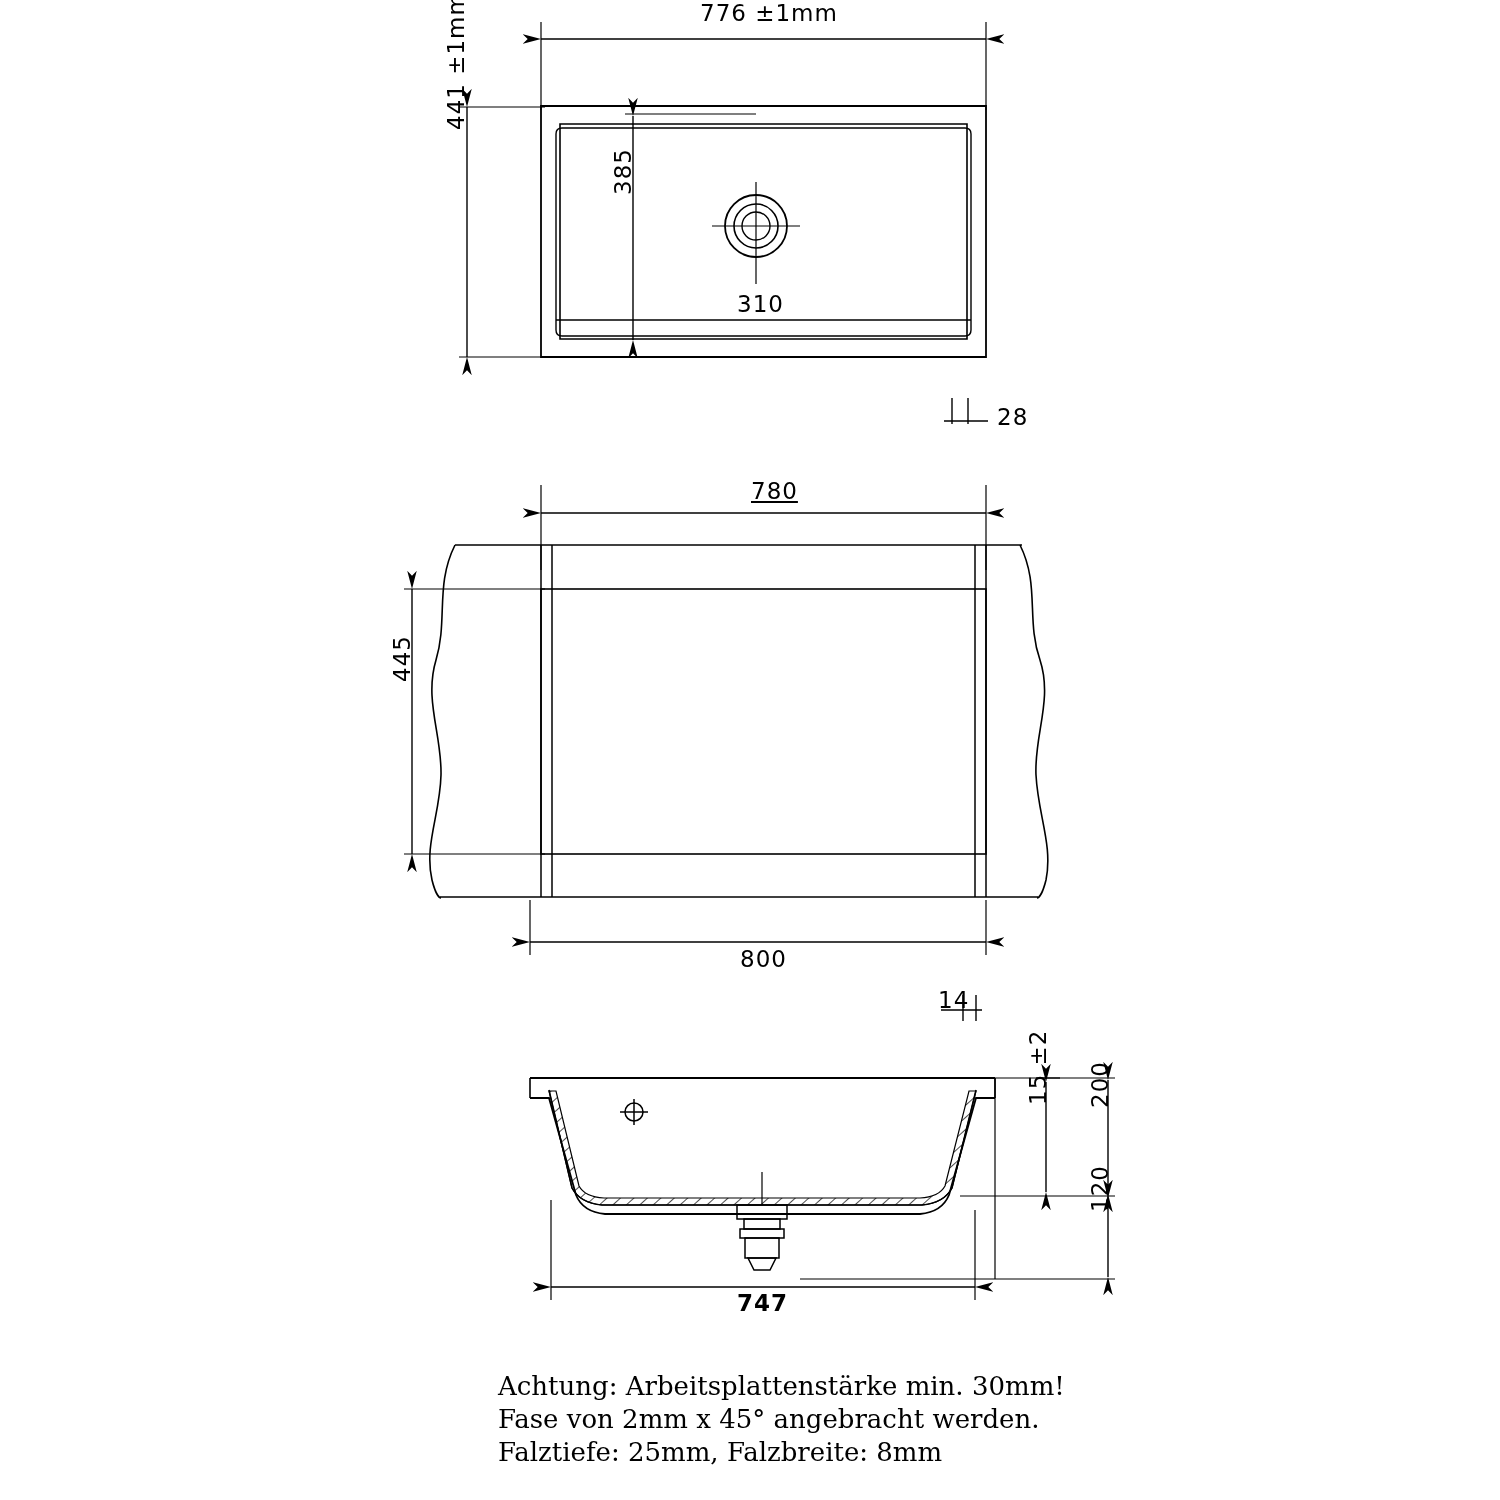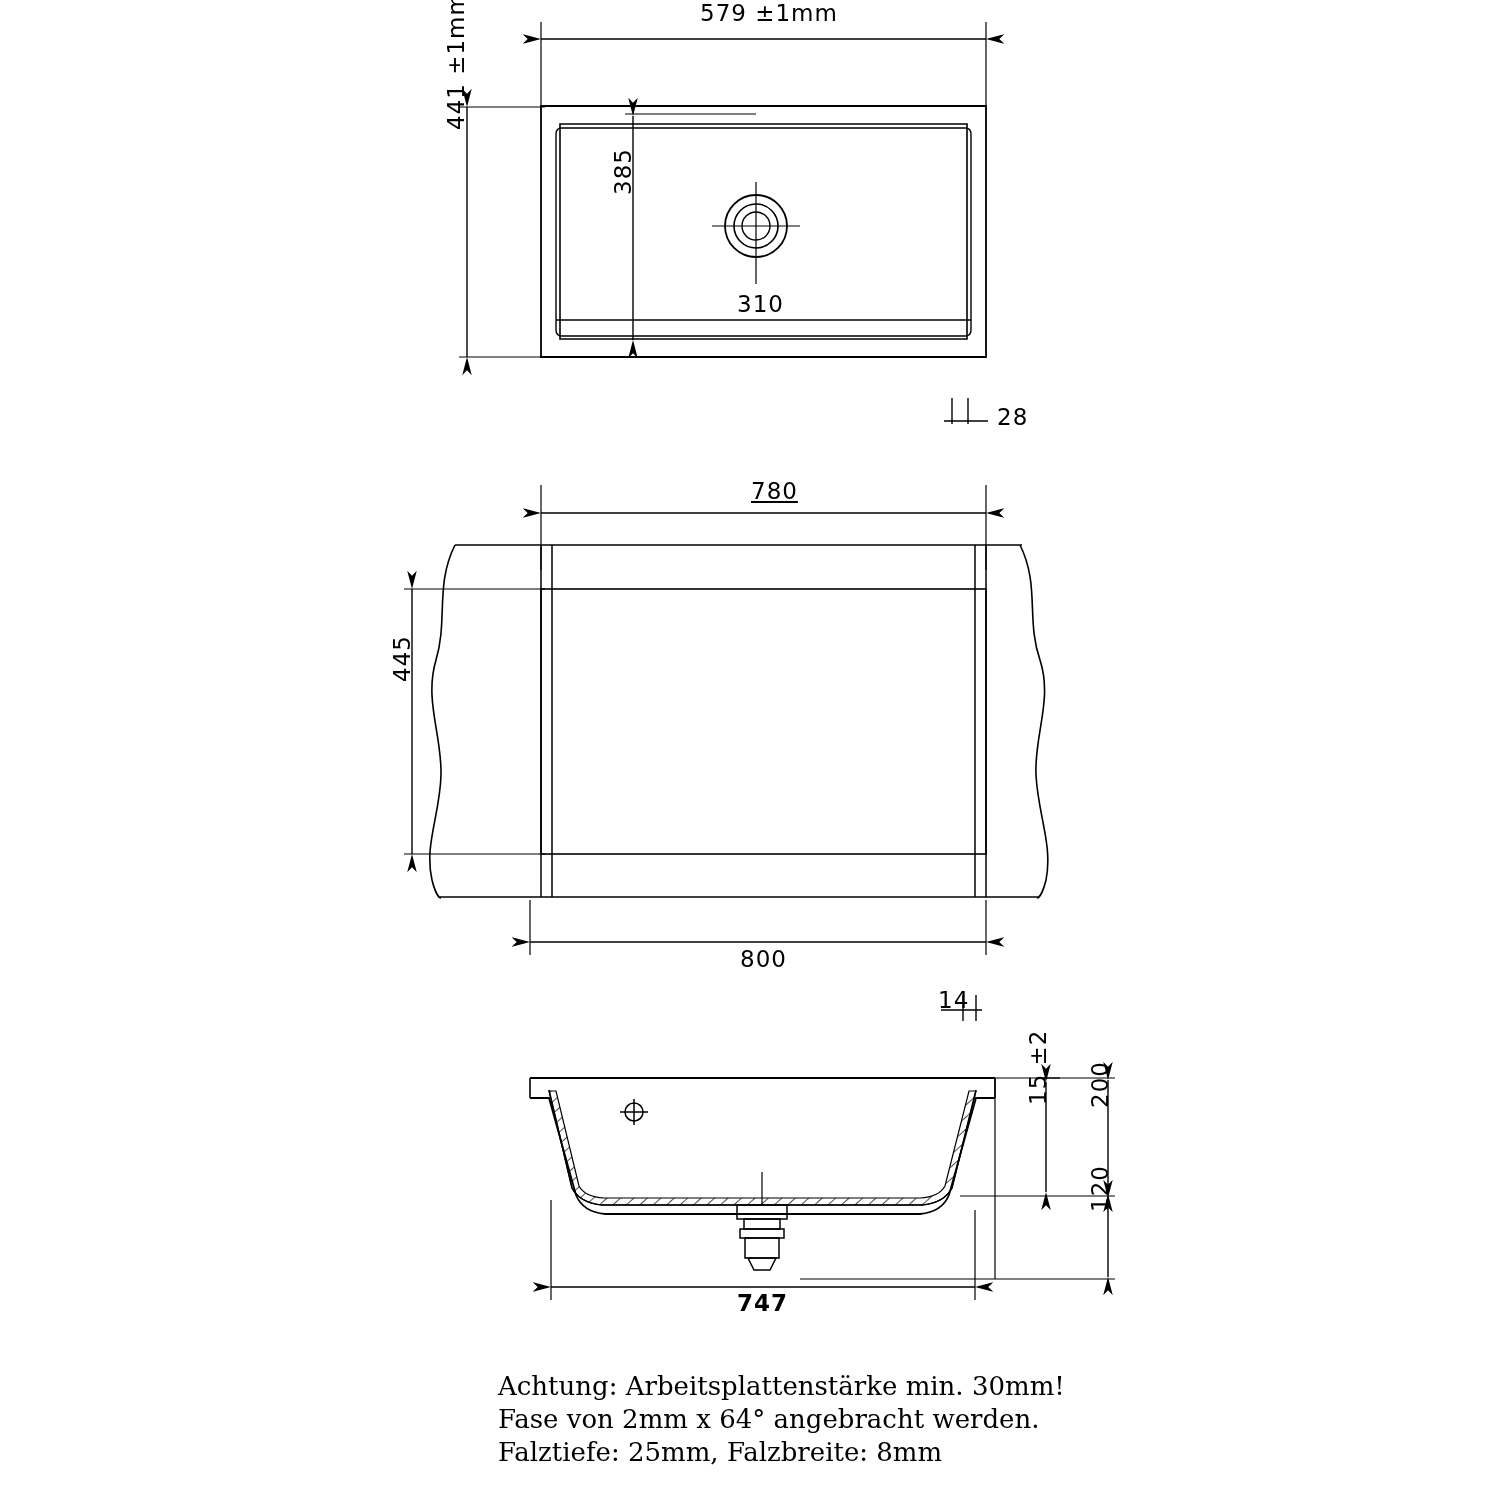--- a/index.html
+++ b/index.html
@@ -180,21 +180,21 @@
         <line x1="1108" y1="1198" x2="1108" y2="1277" stroke-width="1.4" marker-start="url(#arrStart)" marker-end="url(#arrEnd)"></line>
 
         <line x1="551" y1="1200" x2="551" y2="1300" stroke-width="1.2"></line>
         <line x1="975" y1="1210" x2="975" y2="1300" stroke-width="1.2"></line>
         <line x1="551" y1="1287" x2="975" y2="1287" stroke-width="1.4" marker-start="url(#arrStart)" marker-end="url(#arrEnd)"></line>
       </g>
 
     </g>
   </svg>
 
-  <div class="dim-text" style="left:700px; top:0px;">579 ±1mm</div>
+  <div class="dim-text" style="left:700px; top:0px;">776 ±1mm</div>
 
   <div class="dim-text vert" style="left:443px; top:130px;">441 ±1mm</div>
 
   <div class="dim-text vert" style="left:610px; top:195px;">385</div>
 
   <div class="dim-text" style="left:737px; top:291px;">310</div>
 
   <div class="dim-text" style="left:997px; top:404px;text-align:right;">28</div>
 
   <div class="dim-text" style="left:751px; top:478px;text-decoration:underline;">780</div>
@@ -208,17 +208,17 @@
   <div class="dim-text vert" style="left:1025px; top:1105px;">15 ±2</div>
 
   <div class="dim-text vert" style="left:1087px; top:1108px;">200</div>
 
   <div class="dim-text vert" style="left:1087px; top:1212px;">120</div>
 
   <div class="dim-text" style="left:737px; top:1290px;font-weight:bold;">747</div>
 
   <div class="note-block">
     <span class="note-line">Achtung: Arbeitsplattenstärke min. 30mm!</span>
-    <span class="note-line">Fase von 2mm x 64° angebracht werden.</span>
+    <span class="note-line">Fase von 2mm x 45° angebracht werden.</span>
     <span class="note-line">Falztiefe: 25mm, Falzbreite: 8mm</span>
   </div>
 
 </div>
 
 </body></html>

